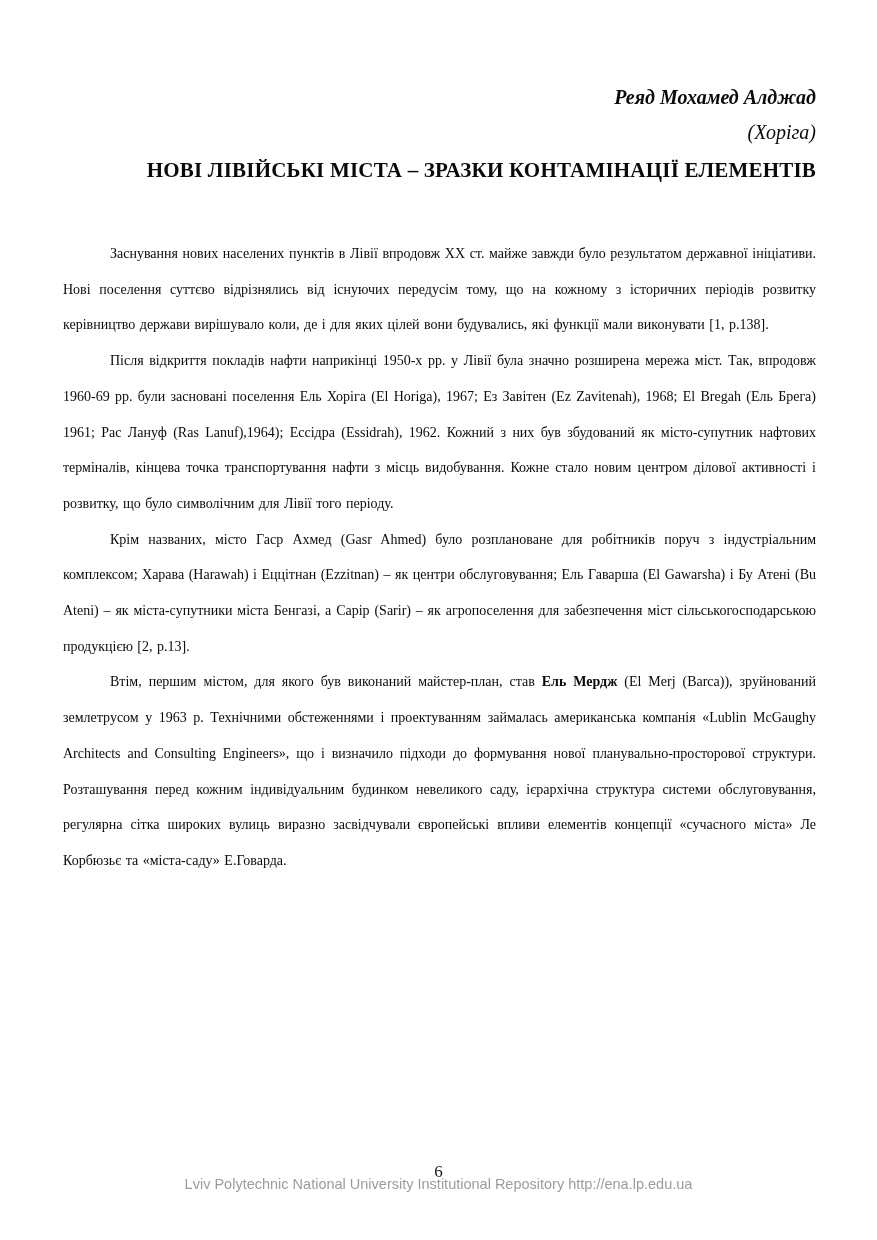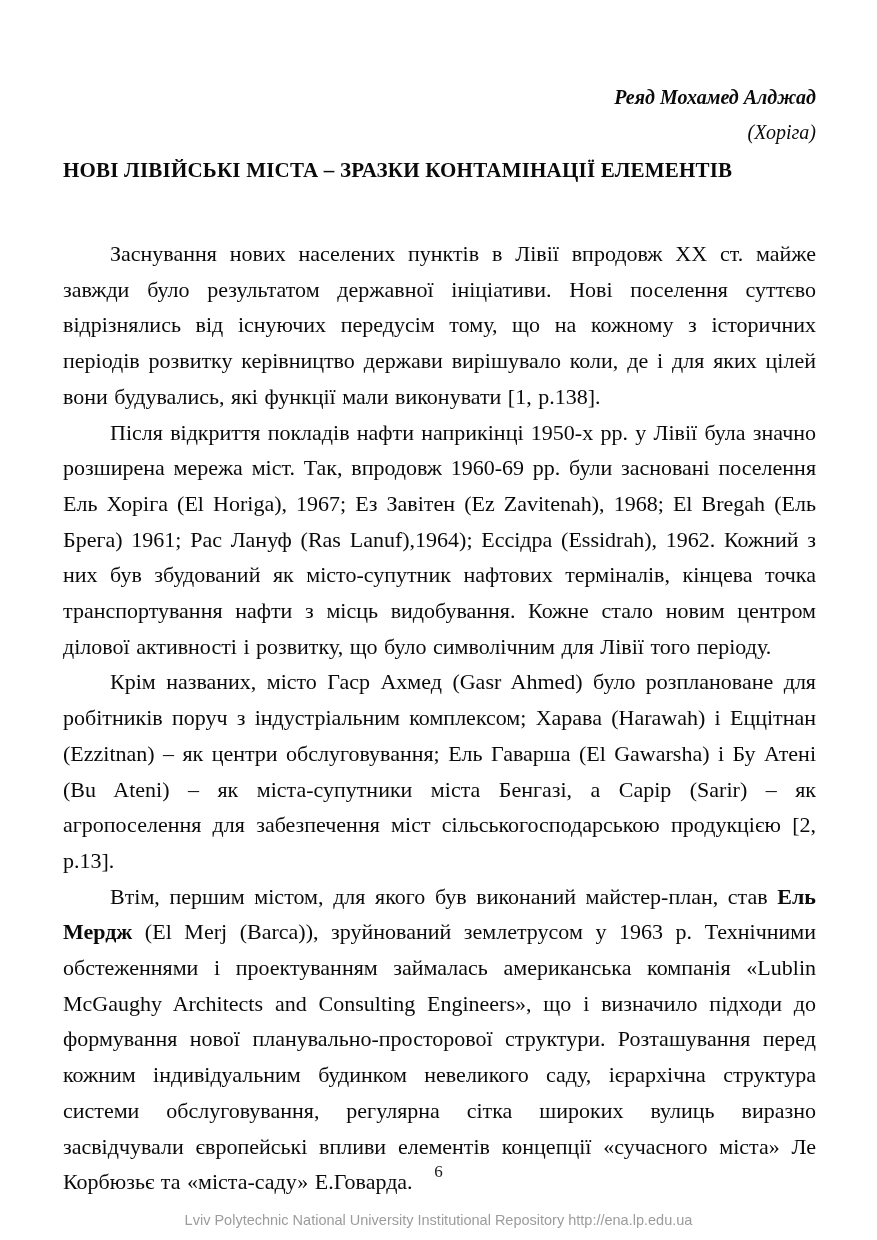--- a/index.html
+++ b/index.html
@@ -36,29 +36,29 @@
     font-size: 20px;
     line-height: 35px;
     font-style: italic;
   }
   h1.title {
     margin: 2px 0 0 0;
     padding: 0;
     font-size: 21px;
     line-height: 37px;
     font-weight: bold;
-    text-align: left;
+    text-align: right;
     letter-spacing: 0.2px;
   }
   h1.title .title-line {
     display: block;
   }
   .bodytext {
     margin-top: 47px;
-    font-size: 22px;
+    font-size: 14px;
     line-height: 35.7px;
     text-align: justify;
     word-spacing: 1px;
   }
   .para {
     margin: 0;
     padding: 0;
     text-indent: 47px;
   }
   .para b {
@@ -69,21 +69,21 @@
     top: 1145px;
     left: 0;
     width: 877px;
     text-align: center;
     font-size: 17px;
     line-height: 22px;
     color: #1a1a1a;
   }
   .repo-line {
     position: absolute;
-    top: 1194px;
+    top: 1158px;
     left: 0;
     width: 877px;
     text-align: center;
     font-family: "Liberation Sans", "DejaVu Sans", sans-serif;
     font-size: 14.5px;
     line-height: 20px;
     color: #9c9c9c;
   }
 </style>
 </head>

